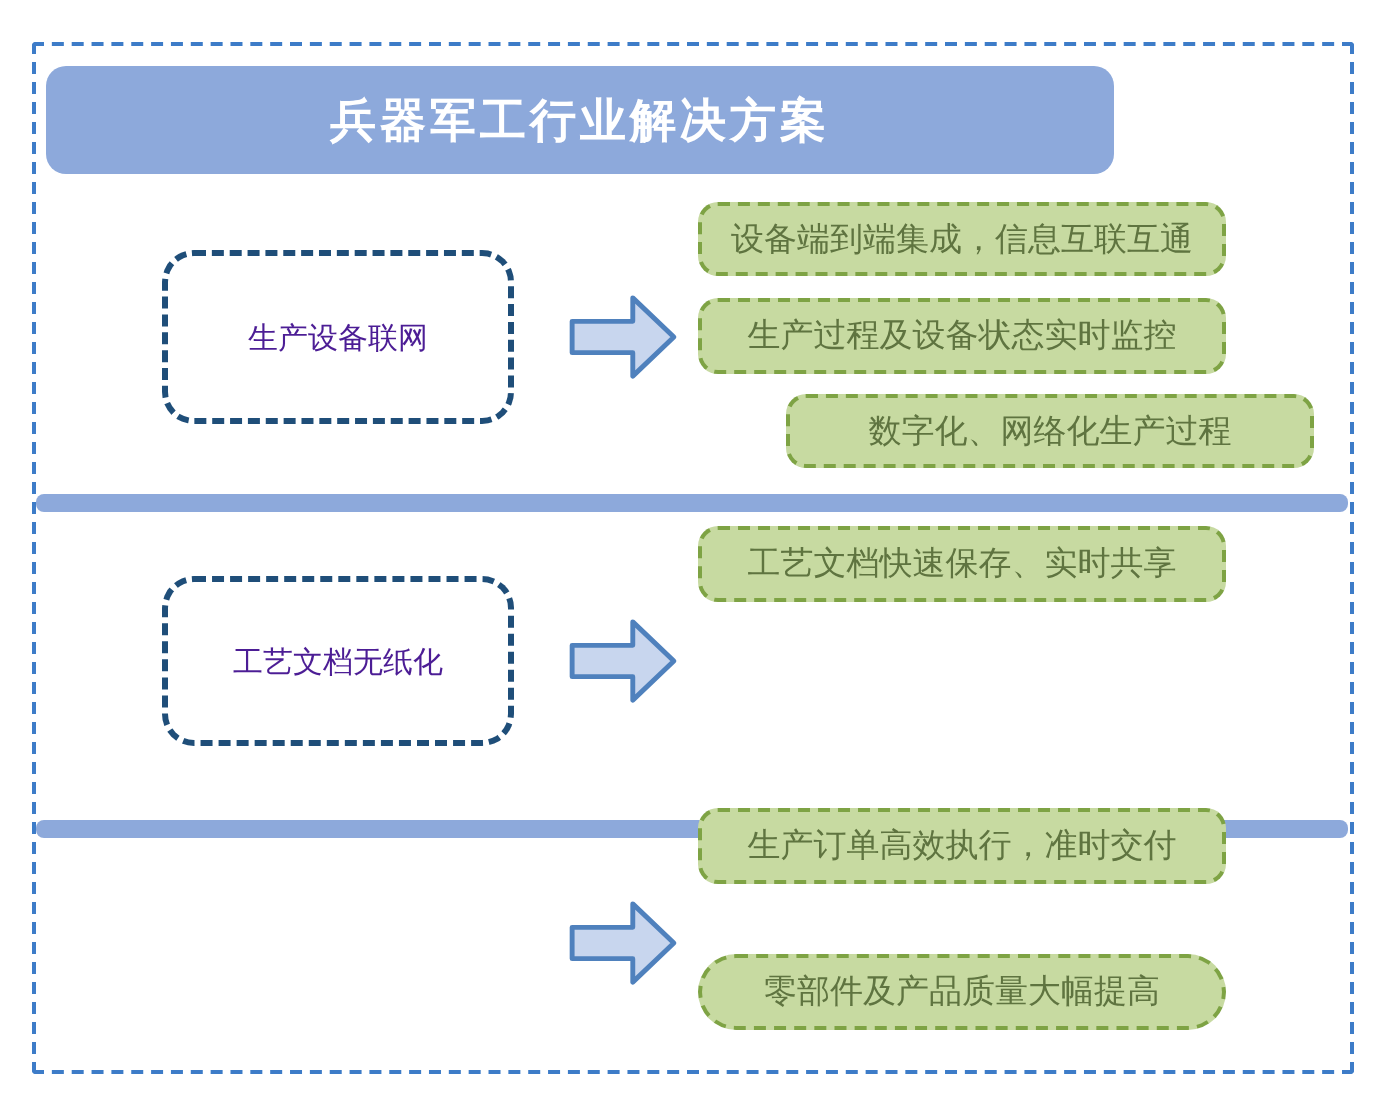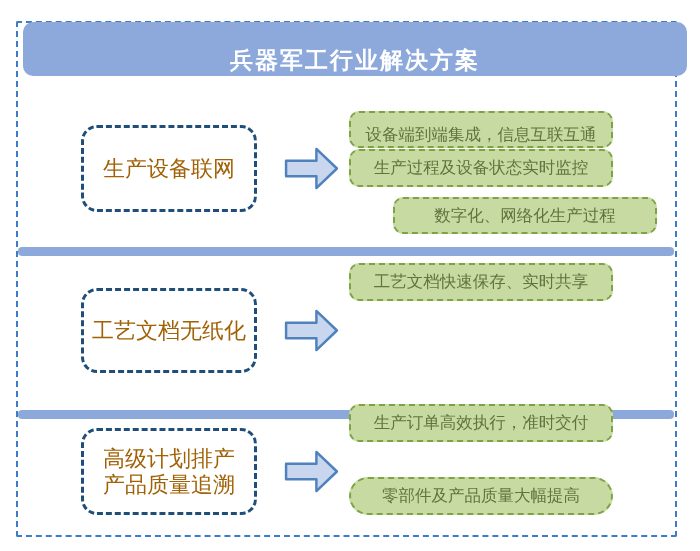--- a/index.html
+++ b/index.html
@@ -5,39 +5,39 @@
   html,body{margin:0;padding:0;background:#ffffff;}
   .canvas{
     position:relative;width:700px;height:551px;background:#ffffff;overflow:hidden;
     font-family:"DejaVu Sans","Liberation Sans",sans-serif;
   }
   .outer-border{
     position:absolute;left:16px;top:21px;width:661px;height:516px;
     border:2px dashed #3d7cc8;border-radius:2px;box-sizing:border-box;
   }
   .title-bar{
-    position:absolute;left:23px;top:22px;width:664px;height:54px;
+    position:absolute;left:23px;top:33px;width:534px;height:54px;
     background:#8da9db;border-radius:10px;
-    display:flex;align-items:flex-end;justify-content:center;
+    display:flex;align-items:center;justify-content:center;
   }
   .title-bar span{
     color:#ffffff;font-size:23px;font-weight:bold;letter-spacing:2px;
   }
   .divider{
     position:absolute;left:18px;width:656px;height:9px;
     background:#8da9db;border-radius:4px;
   }
   .source-box{
     position:absolute;left:81px;width:176px;box-sizing:border-box;
     border:3px dashed #1f4e79;border-radius:16px;
     display:flex;flex-direction:column;align-items:center;justify-content:center;
     background:#ffffff;
   }
   .source-box span{
-    color:#a16207;font-size:22px;line-height:26px;white-space:nowrap;
+    color:#4c1d95;font-size:15px;line-height:26px;white-space:nowrap;
   }
   .benefit{
     position:absolute;left:349px;width:264px;box-sizing:border-box;
     background:#c7daa1;border:2px dashed #7ea344;border-radius:10px;
     display:flex;align-items:center;justify-content:center;
   }
   .benefit span{
     color:#5f7440;font-size:16.5px;white-space:nowrap;
   }
   .arrow{position:absolute;width:55px;height:45px;}
@@ -52,21 +52,21 @@
   <div class="title-bar">
     <span>兵器军工行业解决方案</span>
   </div>
 
   <div class="source-box" style="top:125px;height:87px;">
     <span>生产设备联网</span>
   </div>
   <svg class="arrow" style="left:284px;top:146px;" viewBox="0 0 56 46">
     <path d="M2 15 H33 V3 L54 23 L33 43 V31 H2 Z" fill="#c8d6ee" stroke="#4f81bd" stroke-width="2.5" stroke-linejoin="round"></path>
   </svg>
-  <div class="benefit" style="top:111px;height:37px;align-items:flex-end;">
+  <div class="benefit" style="top:101px;height:37px;">
     <span>设备端到端集成，信息互联互通</span>
   </div>
   <div class="benefit" style="top:149px;height:38px;">
     <span>生产过程及设备状态实时监控</span>
   </div>
   <div class="benefit" style="top:197px;height:37px;margin-left:44px;">
     <span>数字化、网络化生产过程</span>
   </div>
 
   <div class="divider" style="top:247px;"></div>
@@ -76,24 +76,20 @@
   </div>
   <svg class="arrow" style="left:284px;top:308px;" viewBox="0 0 56 46">
     <path d="M2 15 H33 V3 L54 23 L33 43 V31 H2 Z" fill="#c8d6ee" stroke="#4f81bd" stroke-width="2.5" stroke-linejoin="round"></path>
   </svg>
   <div class="benefit" style="top:263px;height:38px;">
     <span>工艺文档快速保存、实时共享</span>
   </div>
 
   <div class="divider" style="top:410px;"></div>
 
-  <div class="source-box" style="top:428px;height:87px;">
-    <span>高级计划排产</span>
-    <span>产品质量追溯</span>
-  </div>
   <svg class="arrow" style="left:284px;top:449px;" viewBox="0 0 56 46">
     <path d="M2 15 H33 V3 L54 23 L33 43 V31 H2 Z" fill="#c8d6ee" stroke="#4f81bd" stroke-width="2.5" stroke-linejoin="round"></path>
   </svg>
   <div class="benefit" style="top:404px;height:38px;">
     <span>生产订单高效执行，准时交付</span>
   </div>
   <div class="benefit" style="top:477px;height:38px;border-radius:19px;">
     <span>零部件及产品质量大幅提高</span>
   </div>
 

